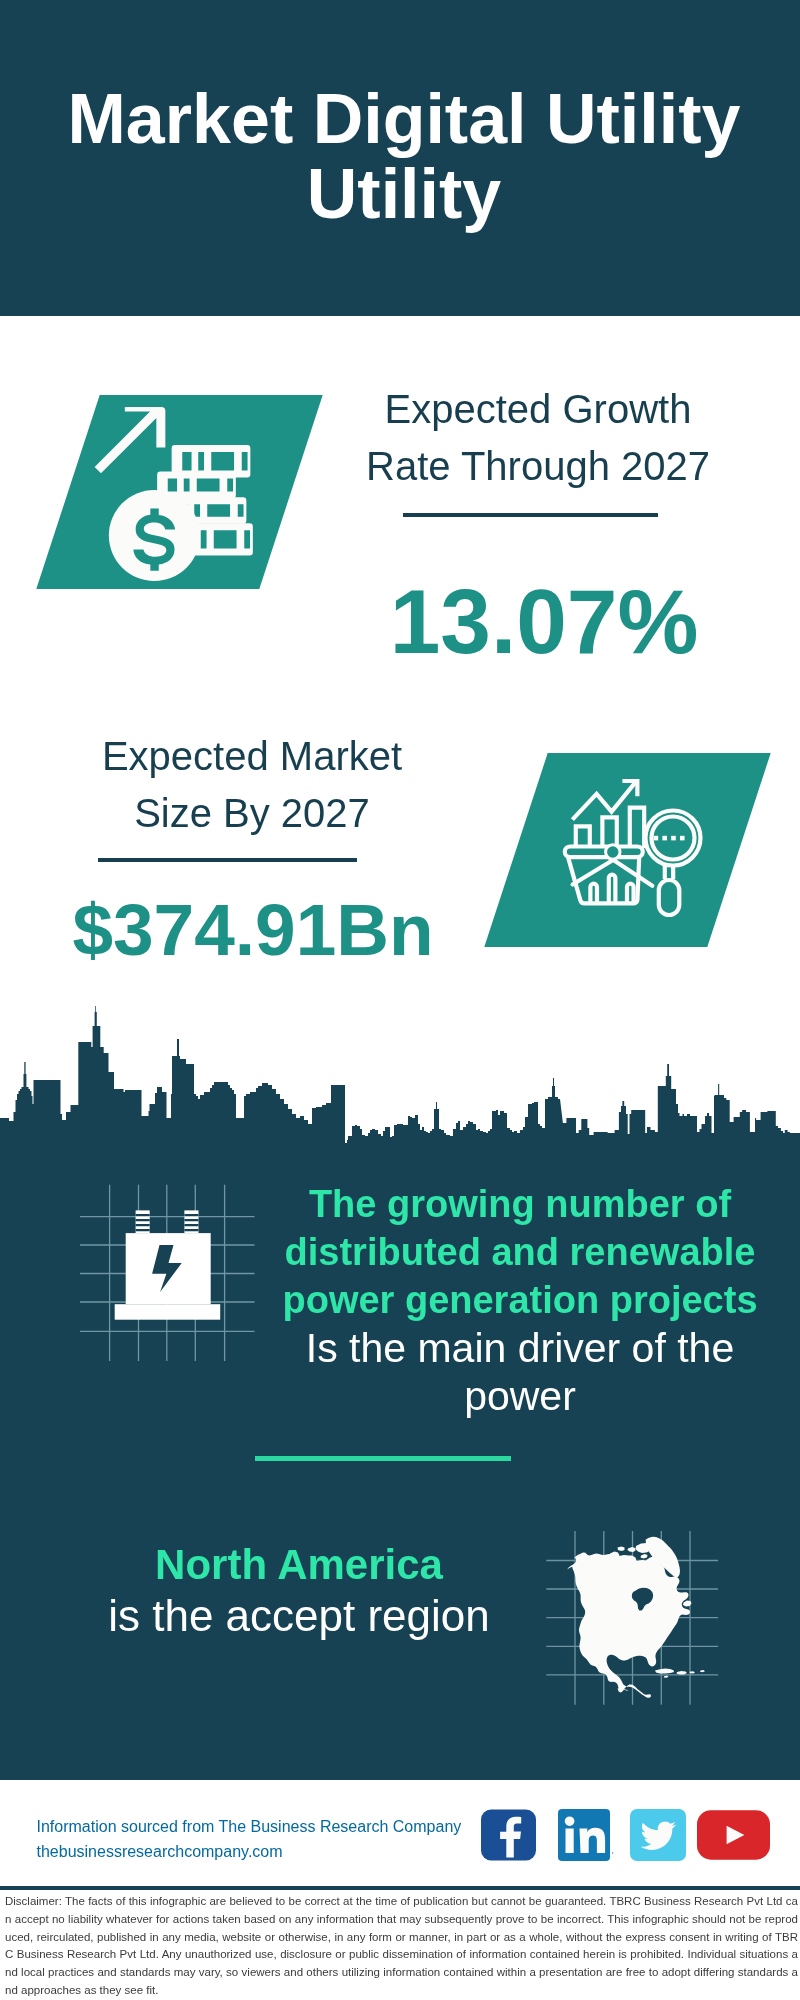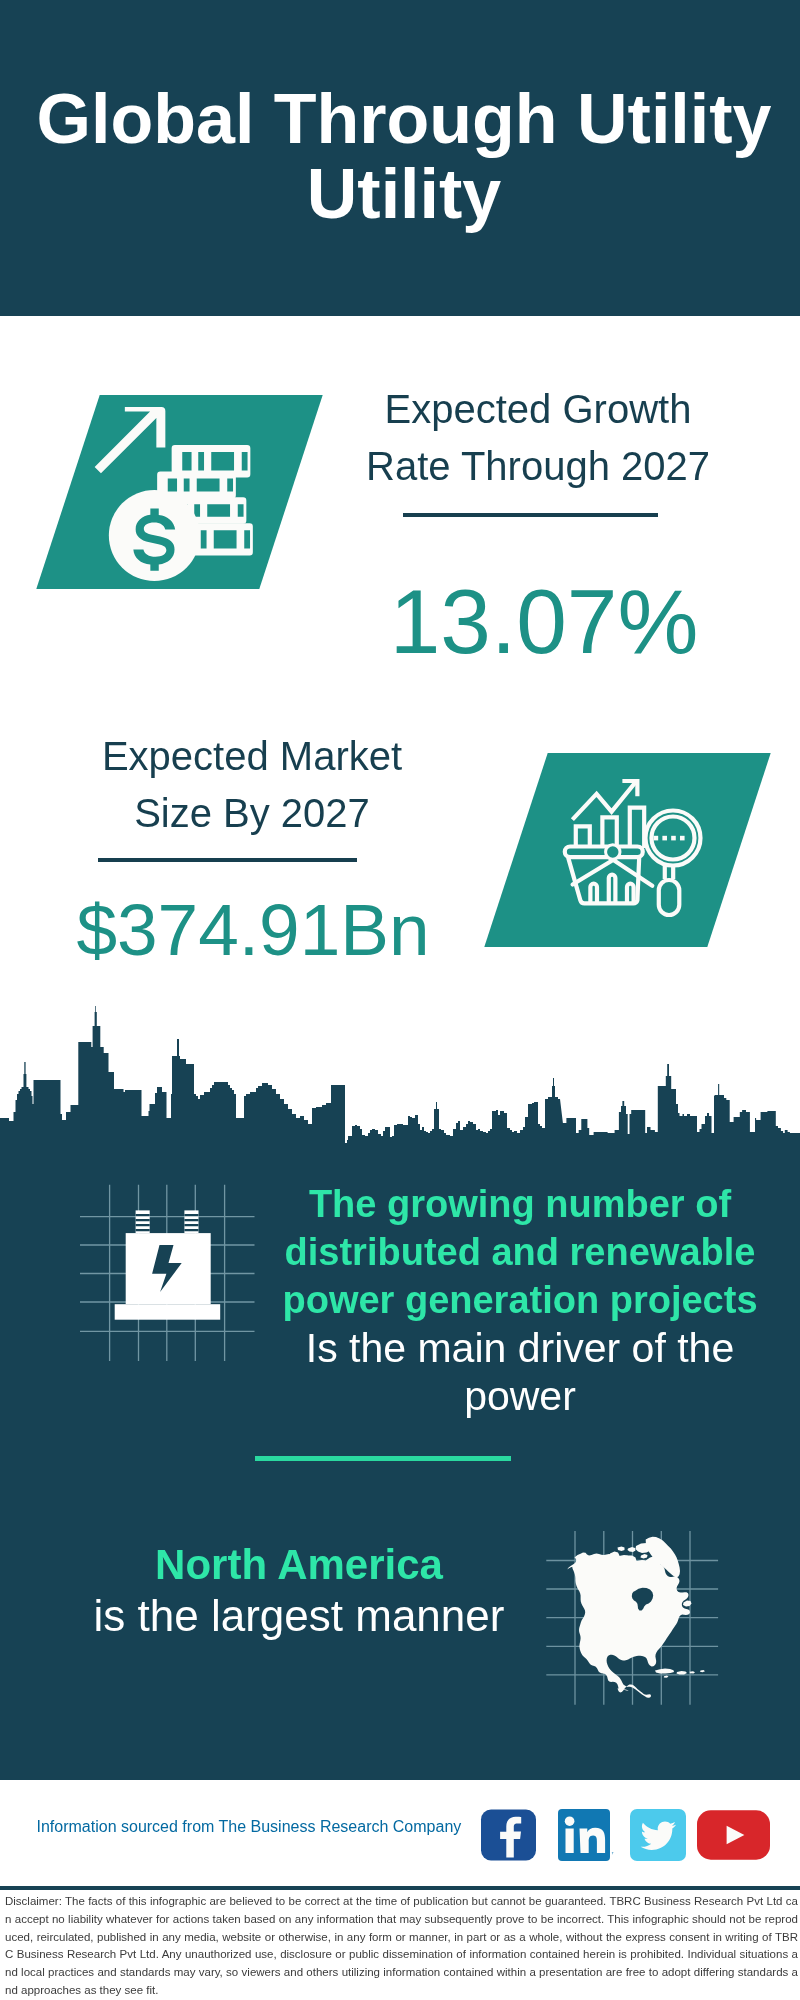--- a/index.html
+++ b/index.html
@@ -32,21 +32,21 @@
   .para1 > svg { left:27px; top:12px; width:160px; height:174px; }
   .para2 { left:515.7px; top:753px; width:223px; height:194px; }
   .para2 > svg { left:46px; top:23px; width:143px; height:142px; }
 
   .stat-title {
     position:absolute; color:#173f4f; font-weight:normal;
     font-size:40px; line-height:57px; text-align:center;
   }
   .stat-rule { position:absolute; height:4px; background:#173f4f; }
   .stat-value {
-    position:absolute; color:#1d9186; font-weight:normal; text-align:center;
+    position:absolute; color:#1d9186; font-weight:bold; text-align:center;
   }
 
   .stat1-title { left:338px; top:381px; width:400px; }
   .stat1-rule  { left:403px; top:513px; width:255px; }
   .stat1-value { left:344px; top:576px; width:400px; font-size:91px; line-height:91px; }
 
   .stat2-title { left:52px; top:728px; width:400px;text-align:center; }
   .stat2-rule  { left:98px; top:858px; width:259px; }
   .stat2-value { left:53px; top:893px; width:400px; font-size:73px; line-height:73px; }
 
@@ -81,21 +81,21 @@
   .foot-sep { left:0; top:1886px; width:800px; height:3.5px; }
   .disc { position:absolute; left:5px; top:1893px; width:793px; color:#3b3b3b; font-size:11.5px; line-height:17.8px; text-align:justify; word-break:break-all; }
 </style>
 </head>
 <body>
 
 <div class="page" data-name="infographic-page">
 
   <div class="header" data-name="header-banner">
     <div class="header-title" data-name="page-title">
-      <span data-name="page-title-line1">Global Through Utility</span><br>
+      <span data-name="page-title-line1">Market Digital Utility</span><br>
       <span data-name="page-title-line2">Utility</span>
     </div>
   </div>
 
   <div class="para para1" data-name="stat-1-icon-shape">
     <svg class="icon-money" viewBox="0 0 160 174" data-name="money-growth-icon">
       <g fill="#fbfbf9">
 
         <path data-name="arrow-up-right-icon-path" d="M30.5 0 H67 a4 4 0 0 1 4 4 V40.5 H62 V10.9 L6.6 66.3 L0.3 60 L55.7 4.6 H30.5 Z"></path>
 
@@ -185,41 +185,42 @@
 
   <div class="drv-text" data-name="driver-text">
     <div class="drv-green" data-name="driver-highlight">The growing number of distributed and renewable power generation projects</div>
     <div class="drv-white" data-name="driver-rest">Is the main driver of the power</div>
   </div>
   <div class="drv-divider divider" data-name="section-divider"></div>
 
   <div class="rgn-text" data-name="region-text">
     <div class="rgn-green" data-name="region-highlight">North America</div>
     <div class="rgn-white" data-name="region-rest">
-      <span data-name="region-rest-line1">is the largest manner</span><br>
+      <span data-name="region-rest-line1">is the accept region</span><br>
     </div>
   </div>
 
   <svg class="na-map" viewBox="540 1525 185 185" data-name="north-america-map-icon">
     <g data-name="map-grid-lines" stroke="#8fb2be" stroke-width="1.3" opacity="0.72">
       <path d="M575 1530.9 V1704.7 M603.8 1530.9 V1704.7 M632.5 1530.9 V1704.7 M661.3 1530.9 V1704.7 M690 1530.9 V1704.7"></path>
       <path d="M546.3 1560.5 H718.1 M546.3 1589 H718.1 M546.3 1617.7 H718.1 M546.3 1646.4 H718.1 M546.3 1674.9 H718.1"></path>
     </g>
     <g data-name="map-landmass" fill="#fbfbf9">
       <path data-name="north-america-mainland" d="M 574.5 1557.5 577.5 1555.0 580.5 1553.8 583.0 1552.5 585.5 1552.8 587.0 1554.5 589.0 1555.5 591.5 1555.0 594.0 1554.0 596.5 1553.5 599.0 1554.0 601.5 1554.8 604.0 1555.0 606.5 1554.5 609.0 1554.0 611.5 1554.2 614.0 1555.0 616.5 1555.8 619.0 1556.0 621.5 1555.6 624.0 1555.0 626.5 1555.2 629.0 1556.2 631.0 1557.6 632.5 1559.4 634.5 1560.6 637.0 1561.0 639.5 1560.6 642.0 1560.0 644.5 1560.2 646.5 1561.4 648.0 1563.0 650.0 1564.2 652.5 1564.6 655.0 1564.4 657.5 1564.0 660.0 1564.2 662.0 1565.2 663.5 1566.8 664.5 1568.8 665.0 1571.0 665.5 1573.0 666.5 1574.8 668.0 1576.2 670.0 1577.0 672.0 1577.0 674.0 1576.6 676.0 1576.6 677.8 1577.4 679.0 1579.0 679.5 1581.0 679.0 1583.0 678.0 1584.8 677.0 1586.6 676.5 1588.6 677.0 1590.6 678.5 1592.0 680.5 1592.6 682.5 1592.6 684.5 1592.2 686.5 1592.2 688.0 1593.2 688.5 1595.0 688.0 1597.0 686.8 1598.6 685.2 1599.8 683.6 1600.8 682.4 1602.2 681.8 1604.0 682.0 1606.0 683.0 1607.6 684.6 1608.6 686.4 1609.0 688.2 1609.4 689.6 1610.6 690.0 1612.4 689.2 1614.0 687.6 1614.8 685.8 1615.0 684.0 1614.8 682.2 1614.6 680.6 1615.2 679.4 1616.6 678.6 1618.4 678.0 1620.4 677.2 1622.4 676.2 1624.2 675.0 1626.0 673.8 1627.8 672.6 1629.6 671.4 1631.4 670.2 1633.2 669.0 1635.0 667.8 1636.8 666.6 1638.6 665.4 1640.4 664.2 1642.2 663.0 1644.0 661.8 1645.8 660.4 1647.4 659.0 1649.0 657.6 1650.6 656.4 1652.4 655.6 1654.4 655.4 1656.6 655.8 1658.8 656.2 1661.0 656.0 1663.2 655.0 1665.0 653.4 1666.2 651.6 1666.4 650.0 1665.6 648.8 1664.2 648.0 1662.4 647.4 1660.4 646.6 1658.6 645.4 1657.2 643.8 1656.4 642.0 1656.0 640.2 1655.8 638.4 1655.8 636.6 1656.0 634.8 1656.4 633.0 1657.0 631.4 1657.8 629.8 1658.6 628.2 1659.4 626.6 1660.0 624.8 1660.4 623.0 1660.4 621.2 1660.0 619.6 1659.2 618.2 1658.2 616.8 1657.0 615.4 1656.0 613.8 1655.2 612.0 1654.8 610.2 1654.8 608.6 1655.4 607.4 1656.8 606.8 1658.6 606.6 1660.6 606.8 1662.6 607.4 1664.6 608.2 1666.4 609.2 1668.2 610.4 1669.8 611.8 1671.2 613.2 1672.6 614.8 1673.8 616.4 1675.0 618.0 1676.2 619.4 1677.6 620.6 1679.2 621.6 1681.0 622.4 1682.8 623.4 1684.4 624.8 1685.6 626.4 1686.4 628.2 1686.8 630.0 1686.8 632.4 1687.4 634.0 1688.4 635.6 1689.6 637.2 1690.8 638.8 1692.0 640.4 1693.2 642.0 1694.4 643.6 1695.6 645.2 1696.6 646.8 1697.4 648.4 1697.8 650.0 1697.4 651.0 1696.2 650.8 1694.8 649.6 1694.2 648.0 1694.4 646.4 1694.8 644.8 1694.6 643.4 1693.8 642.0 1692.6 640.6 1691.4 639.0 1690.2 637.4 1689.0 636.0 1687.6 634.6 1686.2 633.0 1685.0 631.2 1684.4 629.4 1684.6 627.8 1685.6 626.4 1686.8 625.0 1688.0 624.0 1689.4 623.0 1690.8 621.8 1692.0 620.2 1692.4 618.8 1691.6 618.0 1690.0 617.6 1688.2  628.6 1691.0 627.2 1690.0 625.6 1689.4 623.8 1689.4 622.2 1690.0 620.6 1690.2 619.2 1689.4 618.4 1687.8 618.0 1686.0 617.4 1684.2 616.2 1682.8 614.6 1682.0 612.8 1681.8 611.0 1682.0 609.4 1681.6 608.2 1680.4 607.6 1678.6 607.2 1676.8 606.4 1675.2 605.0 1674.0 603.2 1673.4 601.4 1673.2 599.8 1672.6 598.6 1671.4 597.8 1669.8 597.0 1668.2 595.8 1666.8 594.2 1666.0 592.4 1665.6 590.8 1664.8 589.6 1663.6 588.6 1662.0 587.6 1660.4 586.4 1659.0 585.0 1657.8 583.6 1656.6 582.4 1655.2 581.4 1653.6 580.6 1651.8 580.0 1650.0 579.6 1648.0 579.4 1646.0 579.6 1644.0 580.0 1642.0 580.4 1640.0 580.6 1638.0 580.4 1636.0 579.8 1634.0 579.2 1632.0 579.0 1630.0 579.2 1628.0 579.8 1626.0 580.4 1624.0 581.0 1622.0 581.8 1620.0 583.0 1618.2 584.0 1616.4 584.8 1614.6 585.2 1612.6 585.0 1610.6 584.2 1608.8 583.2 1607.0 582.2 1605.2 581.4 1603.4 580.8 1601.4 580.6 1599.4 580.6 1597.4 580.6 1595.4 580.2 1593.4 579.4 1591.6 578.4 1589.8 577.4 1588.0 576.6 1586.2 576.0 1584.2 575.6 1582.2 575.4 1580.2 575.4 1578.2 575.2 1576.2 574.8 1574.2 574.2 1572.4 573.4 1570.6 572.6 1568.8 572.2 1566.8 570.4 1567.4 568.6 1568.4 567.2 1569.4 568.6 1567.4 570.6 1566.0 572.6 1564.8 574.4 1563.6 575.8 1562.0 576.2 1560.0 575.6 1558.4 Z"></path>
       <path data-name="greenland" d="M 645.7 1539.6 649.0 1537.8 652.5 1536.8 656.0 1537.0 659.5 1538.4 662.8 1540.6 665.6 1543.2 668.2 1546.0 670.8 1548.6 673.0 1551.4 675.0 1554.4 676.6 1557.6 677.8 1560.8 678.8 1564.2 679.6 1567.6 680.0 1571.0 679.6 1574.2 678.4 1576.6 676.4 1577.4 674.2 1576.6 672.2 1575.0 670.2 1573.2 668.2 1571.4 666.2 1569.6 664.2 1567.8 662.2 1566.0 660.2 1564.2 658.2 1562.4 656.2 1560.6 654.2 1558.8 652.4 1556.8 650.8 1554.6 649.4 1552.4 648.2 1550.0 647.2 1547.6 646.4 1545.2 645.8 1542.6 Z"></path>
       <path data-name="arctic-islands" d="M 645.0 1561.0 L 650.0 1557.5 L 655.0 1556.0 L 659.0 1557.5 L 661.0 1561.0 L 660.5 1565.0 L 658.0 1568.5 L 654.5 1571.0 L 650.5 1572.0 L 647.0 1571.0 L 644.5 1568.5 L 643.5 1565.0 Z M 622.0 1558.0 L 627.0 1555.5 L 632.0 1555.5 L 635.5 1557.5 L 636.5 1561.0 L 635.0 1564.0 L 631.5 1565.5 L 627.5 1565.5 L 624.0 1564.0 L 621.5 1561.5 Z M 610.0 1553.5 L 614.5 1551.5 L 618.0 1552.5 L 619.5 1555.5 L 618.5 1559.0 L 615.5 1561.0 L 612.0 1560.5 L 609.5 1558.0 Z M 636.0 1546.0 L 641.0 1543.5 L 646.5 1543.0 L 650.5 1544.5 L 652.0 1547.5 L 650.5 1550.5 L 646.5 1552.5 L 642.0 1553.0 L 638.0 1551.5 L 635.5 1549.0 Z M 628.0 1548.5 L 632.0 1547.0 L 635.0 1548.0 L 635.5 1550.5 L 633.0 1552.0 L 629.5 1551.5 L 627.5 1550.0 Z M 617.5 1547.5 L 621.5 1546.5 L 624.5 1547.5 L 624.5 1550.0 L 621.5 1551.0 L 618.0 1550.0 Z M 641.0 1555.5 L 644.5 1554.0 L 647.5 1555.0 L 647.0 1557.5 L 643.5 1558.5 L 640.5 1557.5 Z M 653.0 1551.0 L 656.5 1549.5 L 659.5 1550.5 L 659.0 1553.0 L 655.5 1554.0 L 652.5 1553.0 Z"></path>
       <path data-name="caribbean-islands" d="M 655.0 1670.6 L 660.0 1669.2 L 665.0 1668.6 L 670.0 1669.0 L 673.5 1670.2 L 674.0 1672.0 L 670.5 1673.0 L 665.5 1673.4 L 660.0 1673.4 L 656.0 1672.6 Z M 677.0 1672.0 L 681.5 1671.0 L 685.5 1671.4 L 687.0 1673.0 L 684.0 1674.4 L 679.5 1674.4 L 676.5 1673.4 Z M 689.5 1671.8 L 693.0 1671.2 L 695.0 1672.2 L 693.5 1673.4 L 690.0 1673.2 Z M 664.0 1676.2 L 667.0 1675.6 L 668.5 1676.8 L 666.5 1677.8 L 663.8 1677.4 Z M 700.5 1670.6 L 703.5 1670.0 L 705.0 1671.2 L 702.5 1672.2 L 700.0 1671.8 Z M 683.5 1602.5 L 687.0 1600.5 L 690.5 1601.0 L 691.5 1603.5 L 689.5 1606.0 L 686.0 1606.5 L 683.0 1605.0 Z"></path>
     </g>
     <path data-name="hudson-bay" fill="#174254" d="M 635.0 1591.0 638.5 1588.8 642.5 1587.8 646.5 1588.0 650.0 1589.6 652.4 1592.2 653.2 1595.4 652.6 1598.6 651.0 1601.4 648.6 1603.4 646.0 1604.6 644.2 1606.4 643.2 1608.8 641.6 1610.4 639.4 1610.4 638.0 1608.6 637.8 1606.2 637.4 1603.8 636.0 1601.8 634.0 1600.4 632.4 1598.6 631.8 1596.2 632.2 1593.6 633.4 1591.8 Z"></path>
   </svg>
 
   <div class="footer" data-name="footer">
     <div class="src-text" data-name="source-info">
       <div data-name="source-line-1">Information sourced from The Business Research Company</div>
+      <div data-name="source-line-2">thebusinessresearchcompany.com</div>
     </div>
 
     <div class="social" data-name="social-links">
       <svg class="sicon" data-name="facebook-icon" viewBox="0 0 56 52">
         <rect x="0.5" y="0.5" width="55" height="51" rx="10" fill="#1b4f95"></rect>
         <path fill="#fbfbf9" d="M25.8 48.5 V30.0 h-6.2 v-7.3 h6.2 v-5.4 c0 -6.2 3.8 -9.6 9.3 -9.6 c2.7 0 5.0 0.2 5.6 0.3 v6.5 h-3.8 c-3.0 0 -3.6 1.4 -3.6 3.5 v4.6 h7.2 l-0.9 7.3 h-6.3 V48.5 Z"></path>
       </svg>
       <svg class="sicon" data-name="linkedin-icon" viewBox="0 0 56 52">
         <rect x="0" y="0" width="52" height="52" rx="4" fill="#1178b3"></rect>
         <rect x="7.5" y="19.5" width="8.2" height="24.5" fill="#fbfbf9"></rect>

